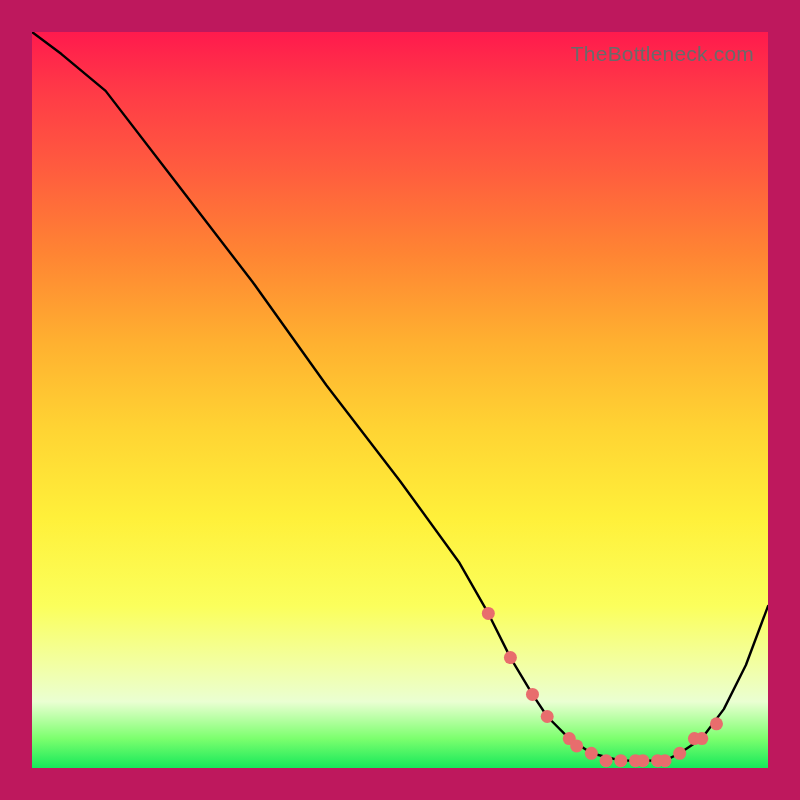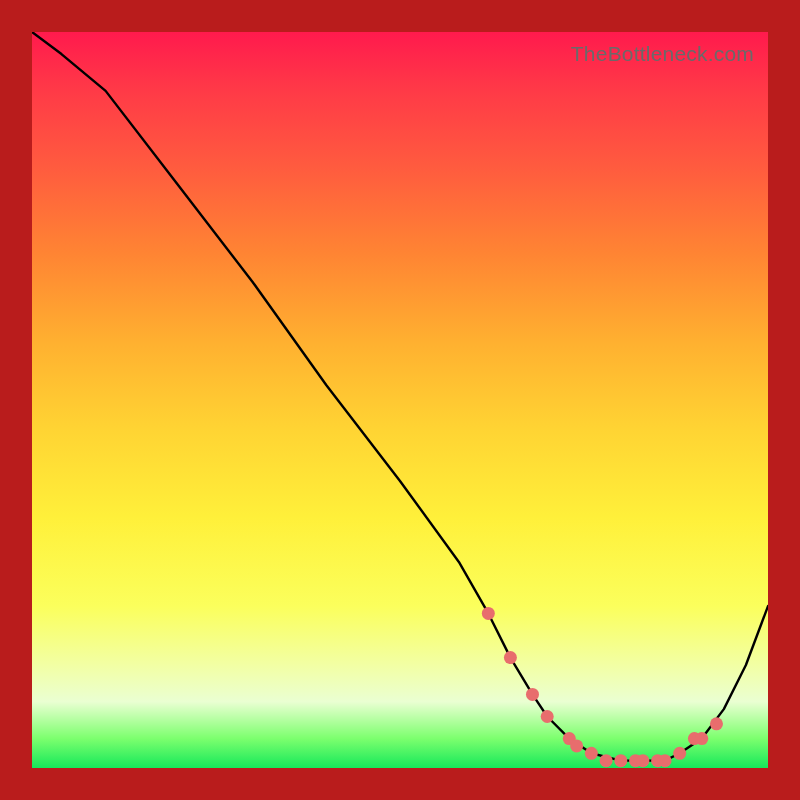--- a/index.html
+++ b/index.html
@@ -8,21 +8,21 @@
     width: 800px;
     height: 800px;
     background: #000;
     overflow: hidden;
     font-family: Arial, Helvetica, sans-serif;
   }
   .frame {
     position: relative;
     width: 800px;
     height: 800px;
-    background: #b91c1c;
+    background: #be185d;
     text-align: right;
   }
   .plot {
     position: absolute;
     left: 32px;
     top: 32px;
     width: 736px;
     height: 736px;
     background: linear-gradient(
       to bottom,

